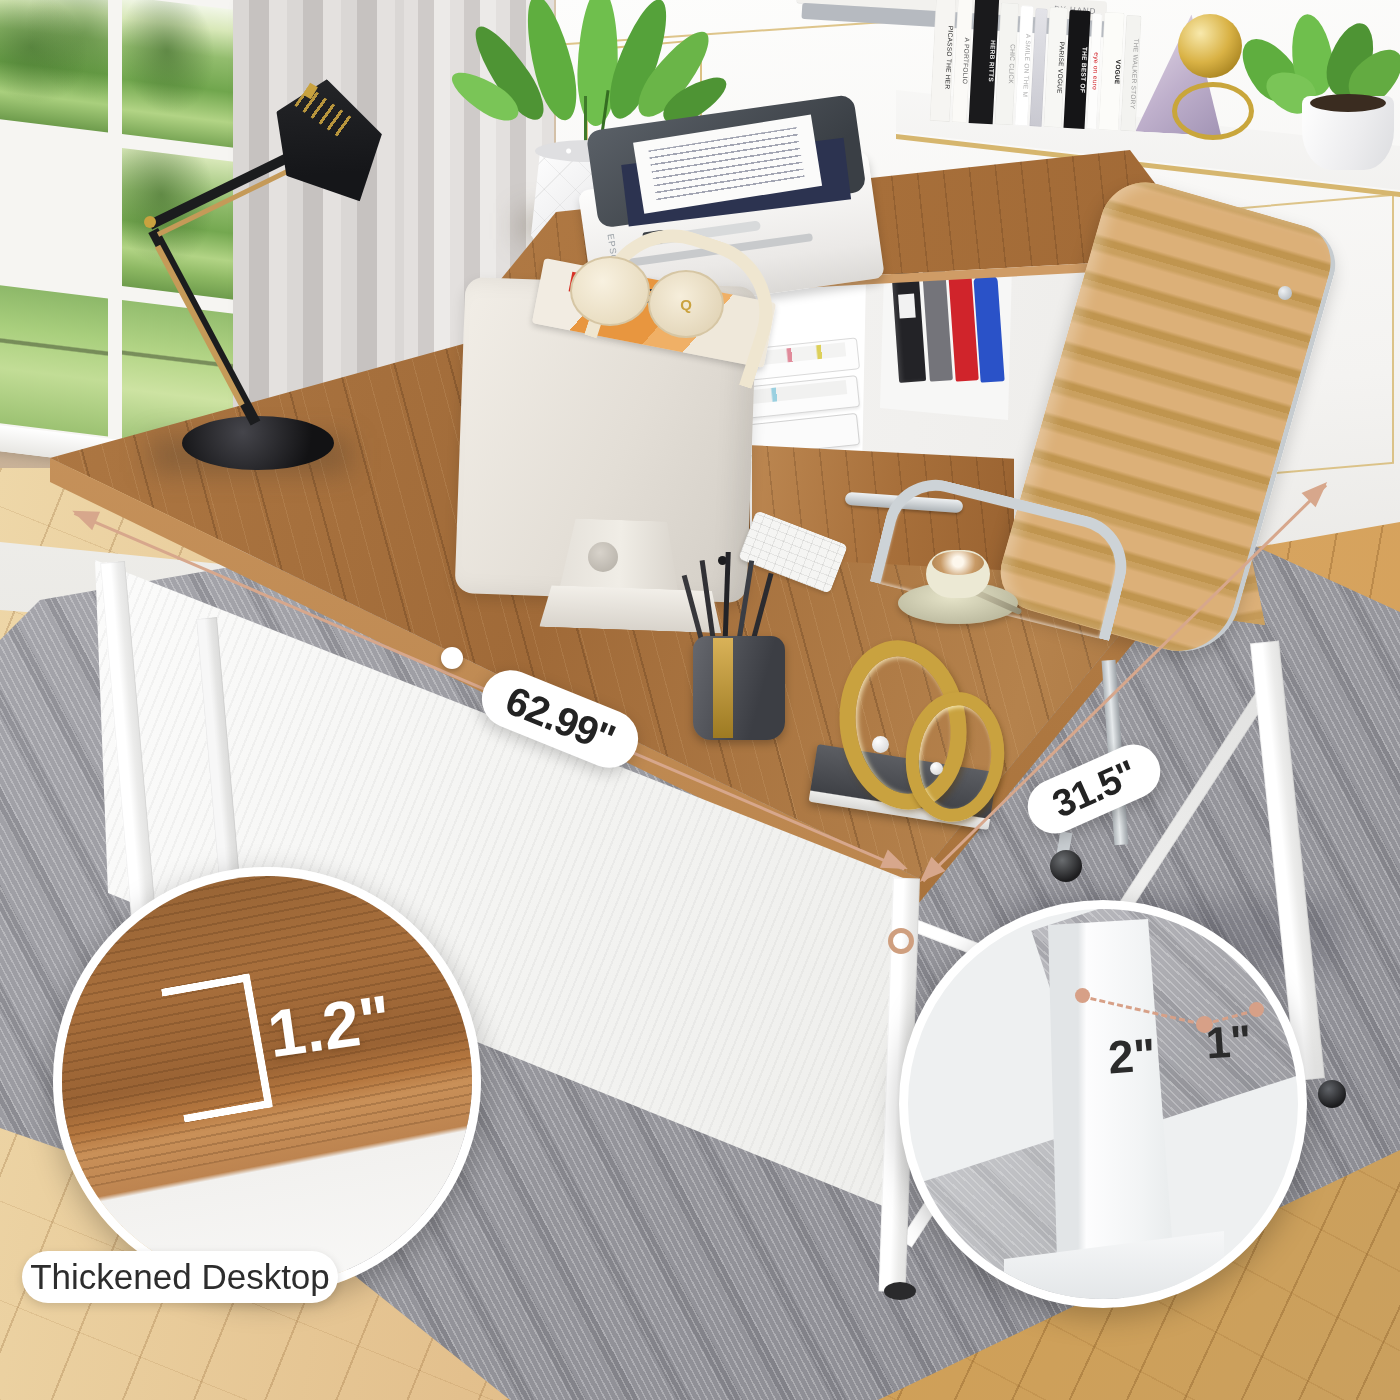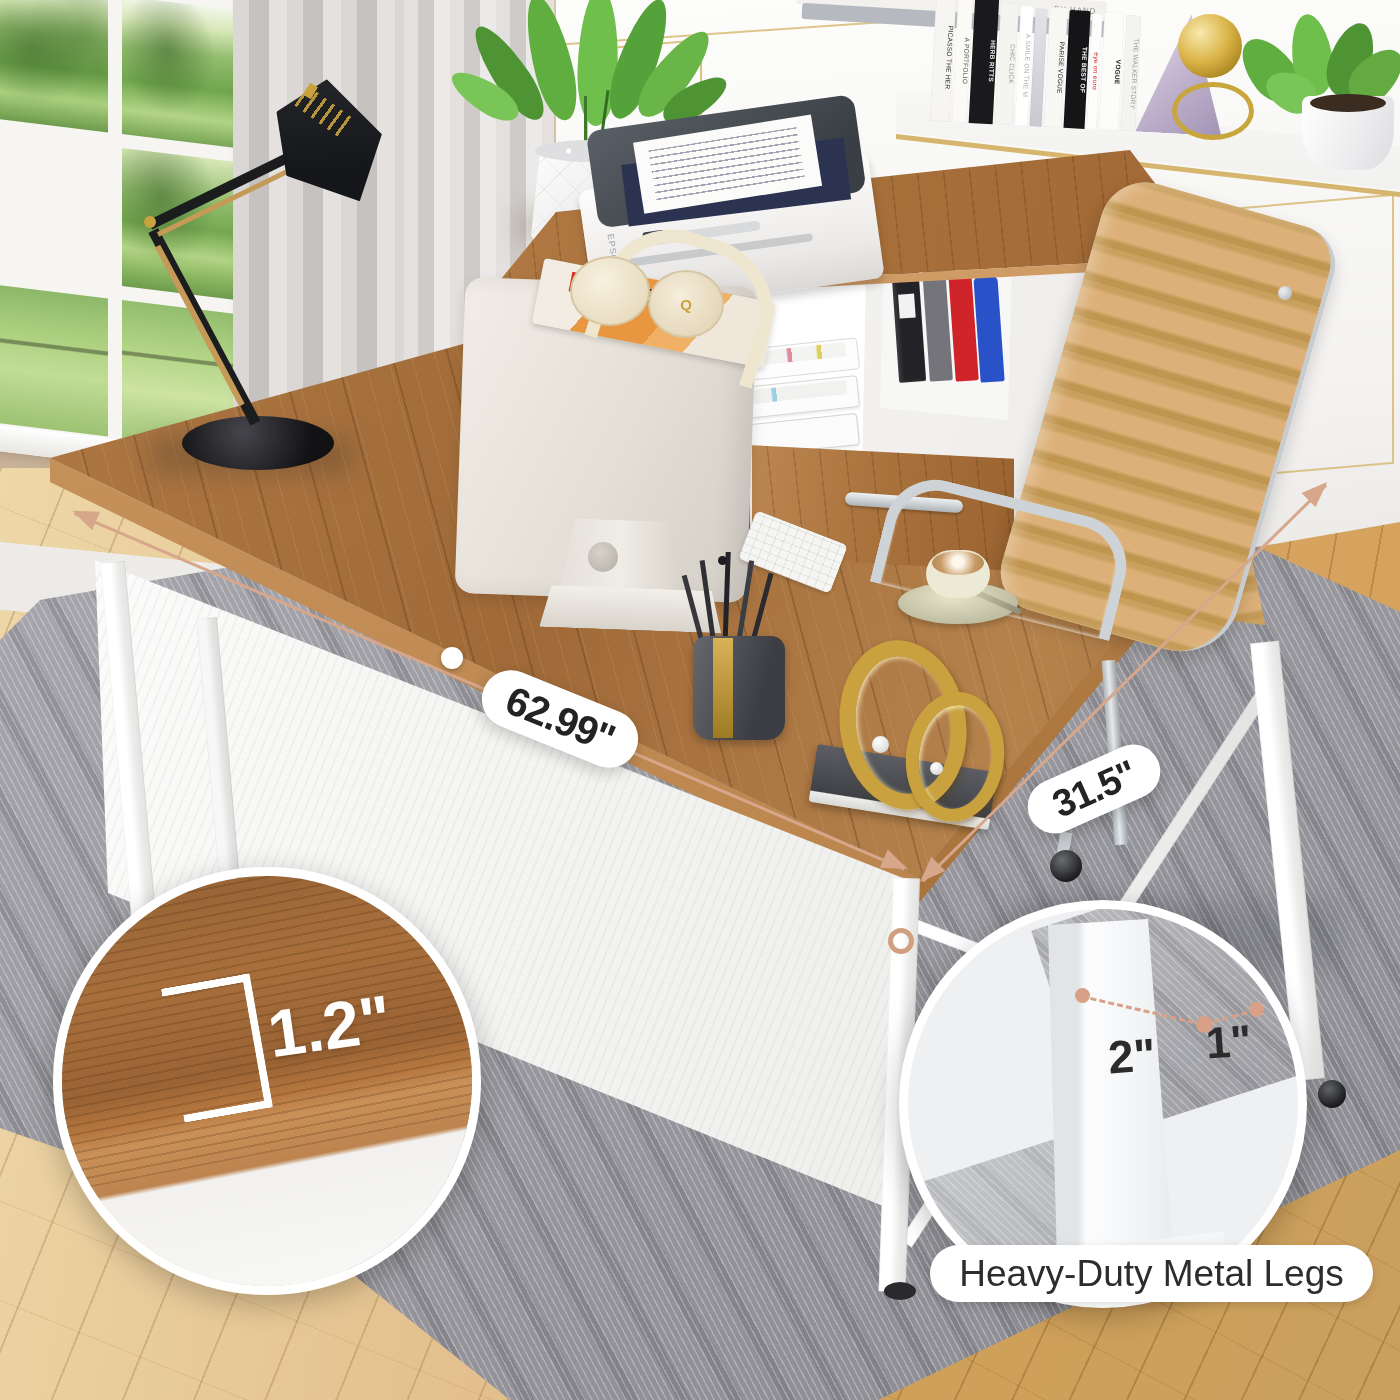--- a/index.html
+++ b/index.html
@@ -269,35 +269,35 @@
 
   <div class="zoomcircle a" style="left:53px;top:867px;width:428px;height:428px;">
     <div class="a" style="left:-70px;top:-60px;width:560px;height:540px;transform:rotate(-11deg);background:
         repeating-linear-gradient(180deg, rgba(70,40,15,.2) 0 2px, rgba(0,0,0,0) 2px 9px) 0 0 / 100% 62%no-repeat,
         linear-gradient(180deg,#8f5e31 0%,#a86f3c 28%,#9a6334 46%,#b5773f 52%,#c99058 56%,#bd8450 64%,#f2f1ef 65%,#fbfbfa 100%);"></div>
   </div>
   <div class="a" style="left:172px;top:980px;width:82px;height:120px;border:8px solid #fff;border-left:none;transform:rotate(-10deg);border-radius:2px;"></div>
   <div class="a" style="left:268px;top:988px;transform:rotate(-8deg);font-size:66px;font-weight:700;color:#ffffff;text-shadow:0 2px 6px rgba(80,45,15,.35);">
     <span>1.2"</span>
   </div>
+  <div class="cap a" style="left:22px;top:1251px;width:316px;height:52px;font-size:35px;">
+    <span>Thickened Desktop</span>
+  </div>
 
   <div class="zoomcircle a" style="left:899px;top:900px;width:408px;height:408px;background:#eef0f1;">
     <div class="a rugtex" style="left:150px;top:-30px;width:300px;height:220px;transform:rotate(-18deg);opacity:.85;"></div>
     <div class="a rugtex" style="left:-60px;top:260px;width:260px;height:200px;transform:rotate(-18deg);opacity:.6;"></div>
     <div class="a" style="left:128px;top:10px;width:140px;height:380px;clip-path:polygon(12px 6px,112px 0,140px 372px,22px 380px);background:linear-gradient(90deg,#e2e5e7 0 30%,#fdfdfe 36%,#f2f4f5 75%,#e8ebec);"></div>
     <div class="a" style="left:96px;top:322px;width:220px;height:70px;clip-path:polygon(0 40%,100% 0,100% 100%,0 100%);background:linear-gradient(180deg,#f6f7f8,#e3e6e8);"></div>
     <div class="dash a" style="left:174px;top:86px;width:124px;transform:rotate(13deg);"></div>
     <div class="dash a" style="left:295px;top:114px;width:55px;transform:rotate(-15deg);"></div>
     <div class="dot a" style="left:167px;top:79px;width:15px;height:15px;"></div>
     <div class="dot a" style="left:288px;top:107px;width:17px;height:17px;"></div>
     <div class="dot a" style="left:341px;top:93px;width:15px;height:15px;"></div>
     <div class="a" style="left:200px;top:120px;font-size:46px;font-weight:700;color:#2b2b2b;transform:rotate(-4deg);">
       <span>2"</span>
     </div>
     <div class="a" style="left:298px;top:108px;font-size:44px;font-weight:700;color:#2b2b2b;transform:rotate(-4deg);">
       <span>1"</span>
     </div>
   </div>
-  <div class="cap a" style="left:930px;top:1245px;width:443px;height:57px;font-size:37px;">
-    <span>Heavy-Duty Metal Legs</span>
-  </div>
 
 </div>
 
 </body></html>

